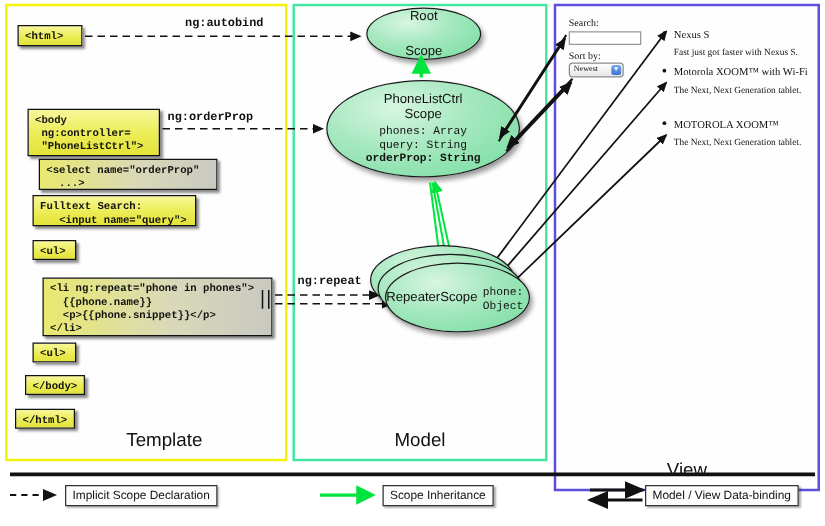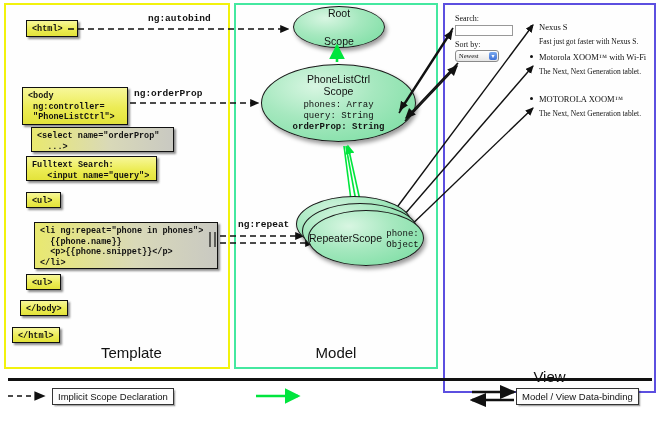--- a/index.html
+++ b/index.html
@@ -193,21 +193,21 @@
   <div class="column col-template">
     <div class="col-label">Template</div>
   </div>
   <div class="column col-model">
     <div class="col-label">Model</div>
   </div>
   <div class="column col-view">
     <div class="col-label">View</div>
   </div>
 
-  <div class="codebox" style="left:26px;  top:20px;  width:52px;  height:17px;">&lt;html&gt;</div>
+  <div class="codebox" style="left:14px;  top:20px;  width:52px;  height:17px;">&lt;html&gt;</div>
 
   <div class="codebox" style="left:22px;  top:87px;  width:106px; height:38px;">&lt;body
  ng:controller=
  "PhoneListCtrl"&gt;</div>
 
   <div class="codebox grey" style="left:31px; top:127px; width:143px; height:25px;">&lt;select name="orderProp"
   ...&gt;</div>
 
   <div class="codebox" style="left:26px;  top:156px; width:131px; height:25px;">Fulltext Search:
    &lt;input name="query"&gt;</div>
@@ -339,16 +339,17 @@
 
       <line x1="8" y1="22" x2="44" y2="22" stroke="#111" stroke-width="1.6" stroke-dasharray="5,4" marker-end="url(#lg-black)"></line>
 
       <line x1="256" y1="22" x2="298" y2="22" stroke="#00e53d" stroke-width="2.6" marker-end="url(#lg-green)"></line>
 
       <line x1="472" y1="18" x2="514" y2="18" stroke="#111" stroke-width="2.4" marker-end="url(#lg-black)"></line>
       <line x1="514" y1="26" x2="472" y2="26" stroke="#111" stroke-width="2.4" marker-end="url(#lg-black)"></line>
     </svg>
 
     <div class="legend-box" style="left:52px;  top:14px;">Implicit Scope Declaration</div>
+    <div class="legend-box" style="left:306px; top:14px;">Scope Inheritance</div>
     <div class="legend-box" style="left:516px; top:14px;">Model / View Data-binding</div>
   </div>
 
 </div>
 
 </body></html>

